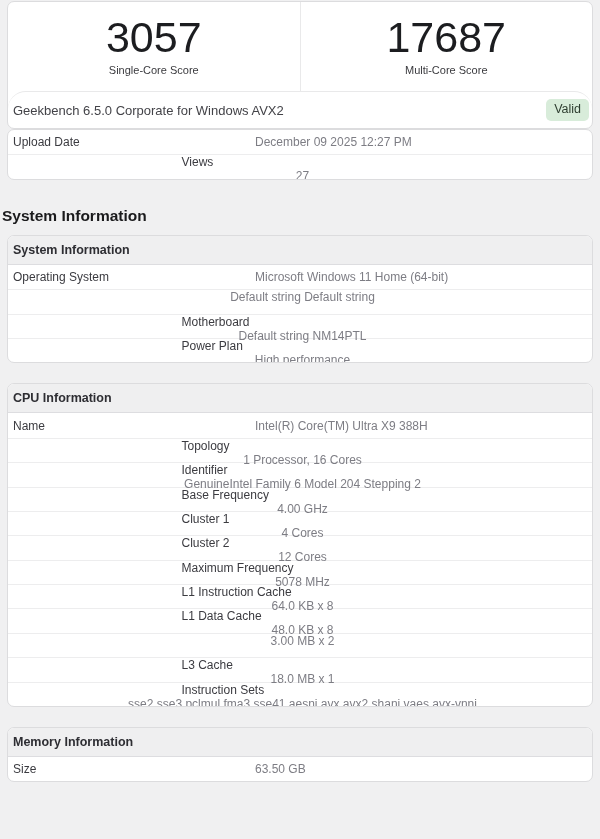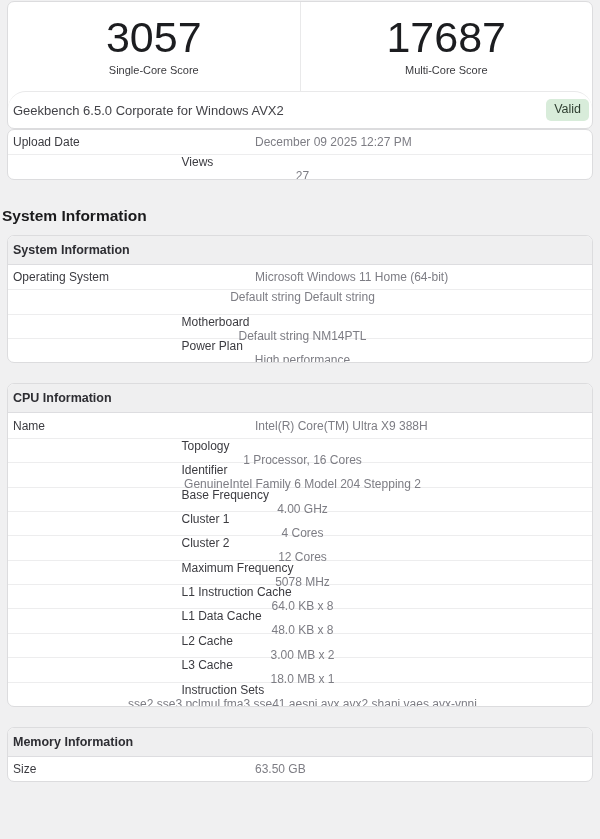--- a/index.html
+++ b/index.html
@@ -192,21 +192,20 @@
     <div class="tlabel">L1 Instruction Cache</div>
     <div class="tvalue">64.0 KB x 8</div>
   </div>
 
   <div class="trow">
     <div class="tlabel">L1 Data Cache</div>
     <div class="tvalue">48.0 KB x 8</div>
   </div>
 
   <div class="trow">
-    <div class="tlabel">L2 Cache</div>
     <div class="tvalue">3.00 MB x 2</div>
   </div>
 
   <div class="trow">
     <div class="tlabel">L3 Cache</div>
     <div class="tvalue">18.0 MB x 1</div>
   </div>
 
   <div class="trow">
     <div class="tlabel">Instruction Sets</div>

